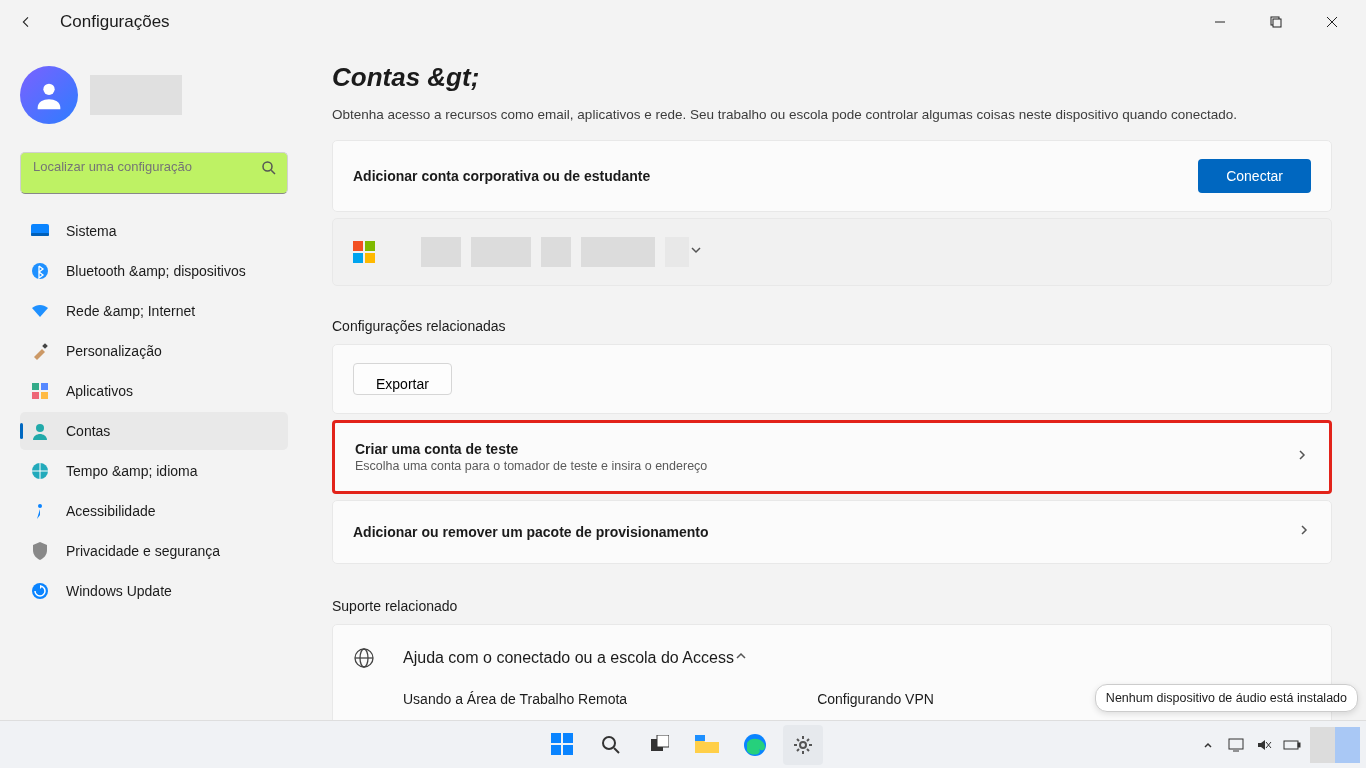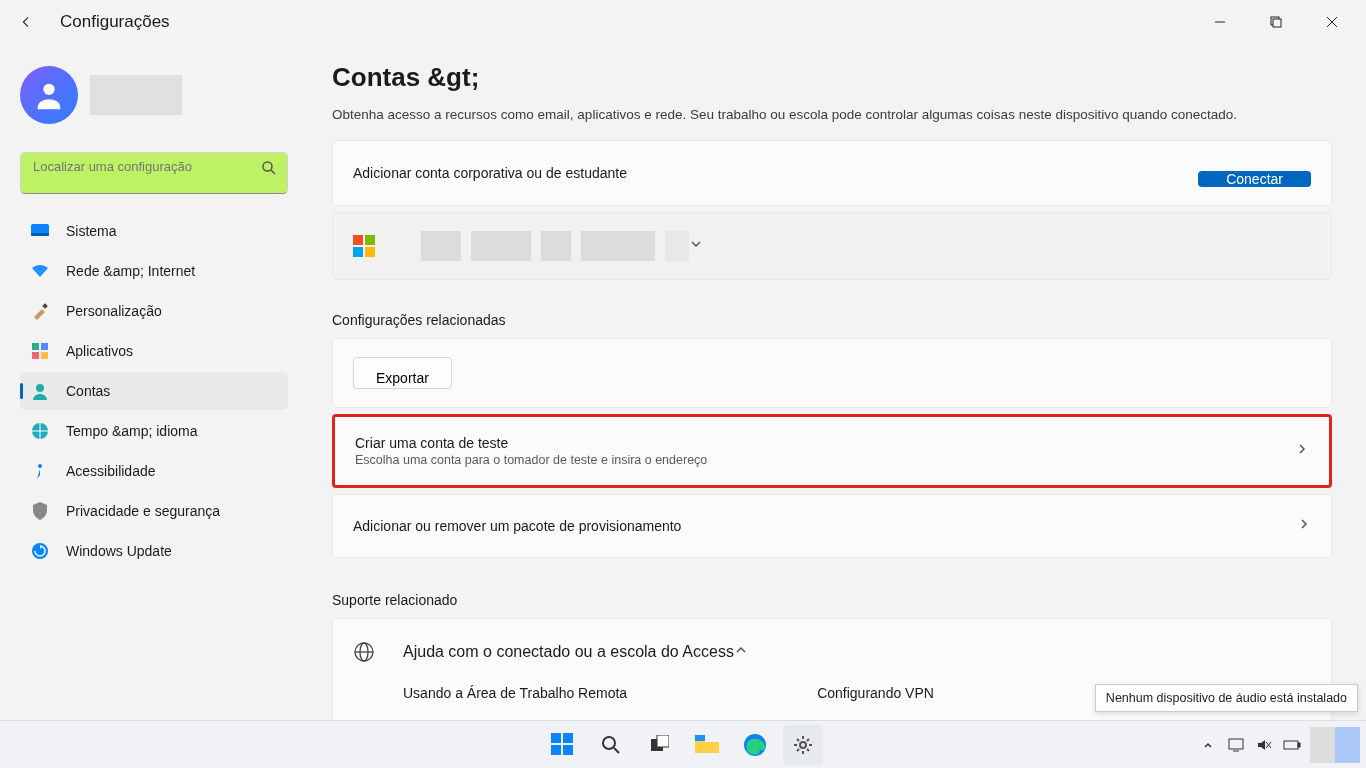--- a/index.html
+++ b/index.html
@@ -27,29 +27,29 @@
   .nav { list-style:none; margin-right:14px; }
   .nav li { display:flex; align-items:center; height:38px; border-radius:5px; padding:0 10px; cursor:pointer; font-size:14px; position:relative; }
   .nav li.active { background:#e9e9e9; }
   .nav li.active::before { content:""; position:absolute; left:0; top:11px; bottom:11px; width:3px; background:#0067c0; border-radius:2px; }
   .nav .nicon { width:20px; height:20px; margin-right:16px; display:flex; align-items:center; justify-content:center; }
   .nav li + li { margin-top:2px; }
 
   
   .content { flex:1; padding:18px 34px 0 22px; overflow:auto; }
   .breadcrumb { font-size:26px; font-weight:600; display:flex; align-items:baseline; gap:32px; margin-bottom:14px; }
-  .breadcrumb .crumb-parent { font-weight:600; }
+  .breadcrumb .crumb-parent { font-weight:600;font-style:italic; }
   .subtitle { font-size:13.5px; color:#3c3c3c; margin-bottom:18px; }
 
   .card { background:#fbfbfb; border:1px solid #e8e8e8; border-radius:5px; margin-bottom:6px; }
   .row { display:flex; align-items:center; padding:18px 20px; min-height:62px; }
-  .row .row-title { font-size:14px; }
+  .row .row-title { font-size:14px;font-weight:bold; }
   .row .row-sub { font-size:12.5px; color:#5a5a5a; margin-top:2px; }
   .row .grow { flex:1; }
-  .btn-primary { background:#0067c0; color:#fff; border:none; border-radius:4px; height:16px; padding:0 28px; font-size:14px; cursor:pointer;margin-top:12px; }
+  .btn-primary { background:#0067c0; color:#fff; border:none; border-radius:4px; height:34px; padding:0 28px; font-size:14px; cursor:pointer; }
   .btn-secondary { background:#fdfdfd; border:1px solid #d6d6d6; border-radius:4px; height:32px; padding:12px 22px; font-size:14px; cursor:pointer; }
   .chev { color:#555; }
 
   .account-row { background:#f1f1f1; border:1px solid #e8e8e8; border-radius:5px; display:flex; align-items:center; padding:18px 20px; margin-bottom:32px; }
   .ms-logo { width:22px; height:22px; display:grid; grid-template-columns:1fr 1fr; grid-template-rows:1fr 1fr; gap:2px; margin-right:46px; }
   .ms-logo span:nth-child(1){background:#f25022;} .ms-logo span:nth-child(2){background:#7fba00;}
   .ms-logo span:nth-child(3){background:#00a4ef;} .ms-logo span:nth-child(4){background:#ffb900;}
   .blurblk { height:30px; background:#dcdcdc; }
 
   .section-hdr { font-size:14px; margin:6px 0 10px; }
@@ -63,21 +63,21 @@
 
   
   .taskbar { position:absolute; bottom:0; left:0; right:0; height:48px; background:#f0f2f5; border-top:1px solid #dedede; display:flex; align-items:center; }
   .taskbar .center { position:absolute; left:50%; transform:translateX(-50%); display:flex; gap:8px; }
   .taskbar .ticon { width:40px; height:40px; display:flex; align-items:center; justify-content:center; border-radius:4px; }
   .taskbar .right { margin-left:auto; display:flex; align-items:center; gap:8px; padding-right:6px; }
   .tray-ic { width:20px; height:20px; display:flex; align-items:center; justify-content:center; color:#333; }
   .clockblur { width:50px; height:36px; display:flex; }
   .clockblur span { flex:1; } .clockblur span:first-child{background:#dcdcdc;} .clockblur span:last-child{background:#a9c8f5;}
 
-  .tooltip { position:absolute; right:8px; bottom:56px; background:#fff; border:1px solid #ccc; border-radius:0; padding:6px 10px; font-size:12.5px; box-shadow:0 2px 6px rgba(0,0,0,.12);text-align:right; }
+  .tooltip { position:absolute; right:8px; bottom:56px; background:#fff; border:1px solid #ccc; border-radius:12px; padding:6px 10px; font-size:12.5px; box-shadow:0 2px 6px rgba(0,0,0,.12);text-align:right; }
 </style>
 </head>
 <body>
 
 <div class="titlebar">
   <div class="back">
     <svg viewBox="0 0 24 24" width="16" height="16" fill="none" stroke="#222" stroke-width="1.6">
         <path d="M15 5l-7 7 7 7"></path>
       </svg>
   </div>
@@ -128,20 +128,29 @@
 
     <ul class="nav">
       <li>
           <span class="nicon">
             <svg width="18" height="14">
               <rect x="0" y="0" width="18" height="12" rx="2" fill="#0a84ff"></rect>
               <rect x="0" y="9" width="18" height="3" rx="1" fill="#005fb8"></rect>
             </svg>
           </span>
           <span>Sistema</span>
+        </li>
+      <li>
+          <span class="nicon">
+            <svg width="18" height="18">
+              <circle cx="9" cy="9" r="8" fill="#1e90ff"></circle>
+              <path d="M8 4l4 3-4 3 4 3-4 3V4" fill="none" stroke="#fff" stroke-width="1.3"></path>
+            </svg>
+          </span>
+          <span>Bluetooth &amp;amp; dispositivos</span>
         </li>
       <li>
           <span class="nicon">
             <svg width="18" height="14" fill="#1e90ff">
               <path d="M9 13l8-9c-5-4-11-4-16 0z"></path>
             </svg>
           </span>
           <span>Rede &amp;amp; Internet</span>
         </li>
       <li>

